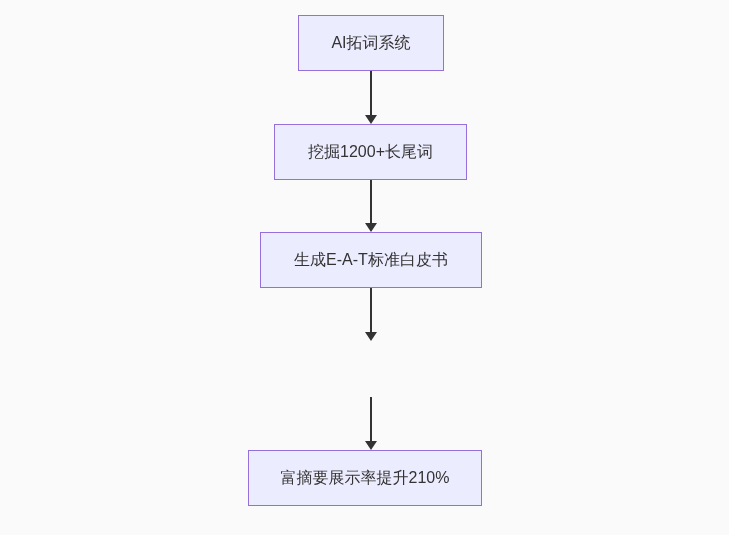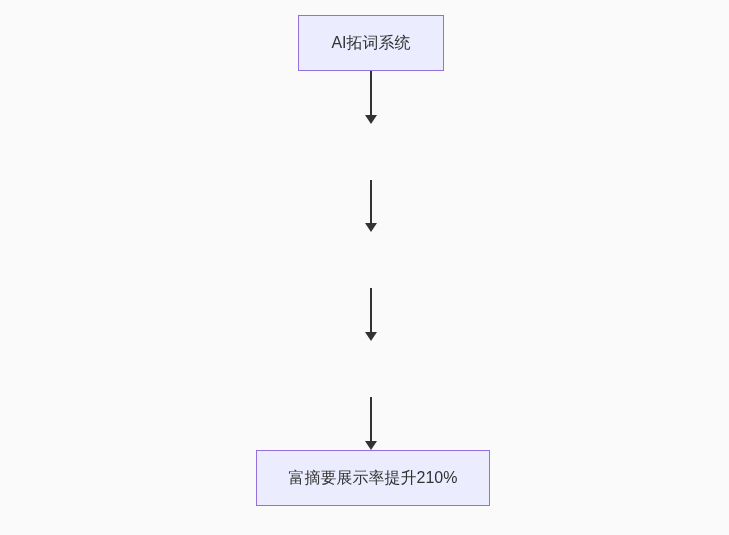--- a/index.html
+++ b/index.html
@@ -33,21 +33,21 @@
     color: var(--text);
     font-size: 16px;
     line-height: 1.2;
     text-align: center;
     white-space: nowrap;
   }
   .n0 { left: 298px; top: 15px;  width: 146px; height: 56px; }
   .n1 { left: 274px; top: 124px; width: 193px; height: 56px; }
   .n2 { left: 260px; top: 232px; width: 222px; height: 56px; }
   .n3 { left: 263px; top: 341px; width: 215px; height: 56px; }
-  .n4 { left: 256px; top: 450px; width: 234px; height: 56px; }
+  .n4 { left: 248px; top: 450px; width: 234px; height: 56px; }
 
   .arrow {
     position: absolute;
     left: 364px;
     width: 13px;
     display: flex;
     flex-direction: column;
     align-items: center;
   }
   .a0 { top: 71px;  height: 53px; }
@@ -74,26 +74,32 @@
 
   <div class="node n0">
     <span>AI拓词系统</span>
   </div>
 
   <div class="arrow a0">
     <div class="arrow-line"></div>
     <div class="arrow-head"></div>
   </div>
 
+  <div class="node n1">
+    <span>挖掘1200+长尾词</span>
+  </div>
 
   <div class="arrow a1">
     <div class="arrow-line"></div>
     <div class="arrow-head"></div>
   </div>
 
+  <div class="node n2">
+    <span>生成E-A-T标准白皮书</span>
+  </div>
 
   <div class="arrow a2">
     <div class="arrow-line"></div>
     <div class="arrow-head"></div>
   </div>
 
 
   <div class="arrow a3">
     <div class="arrow-line"></div>
     <div class="arrow-head"></div>

